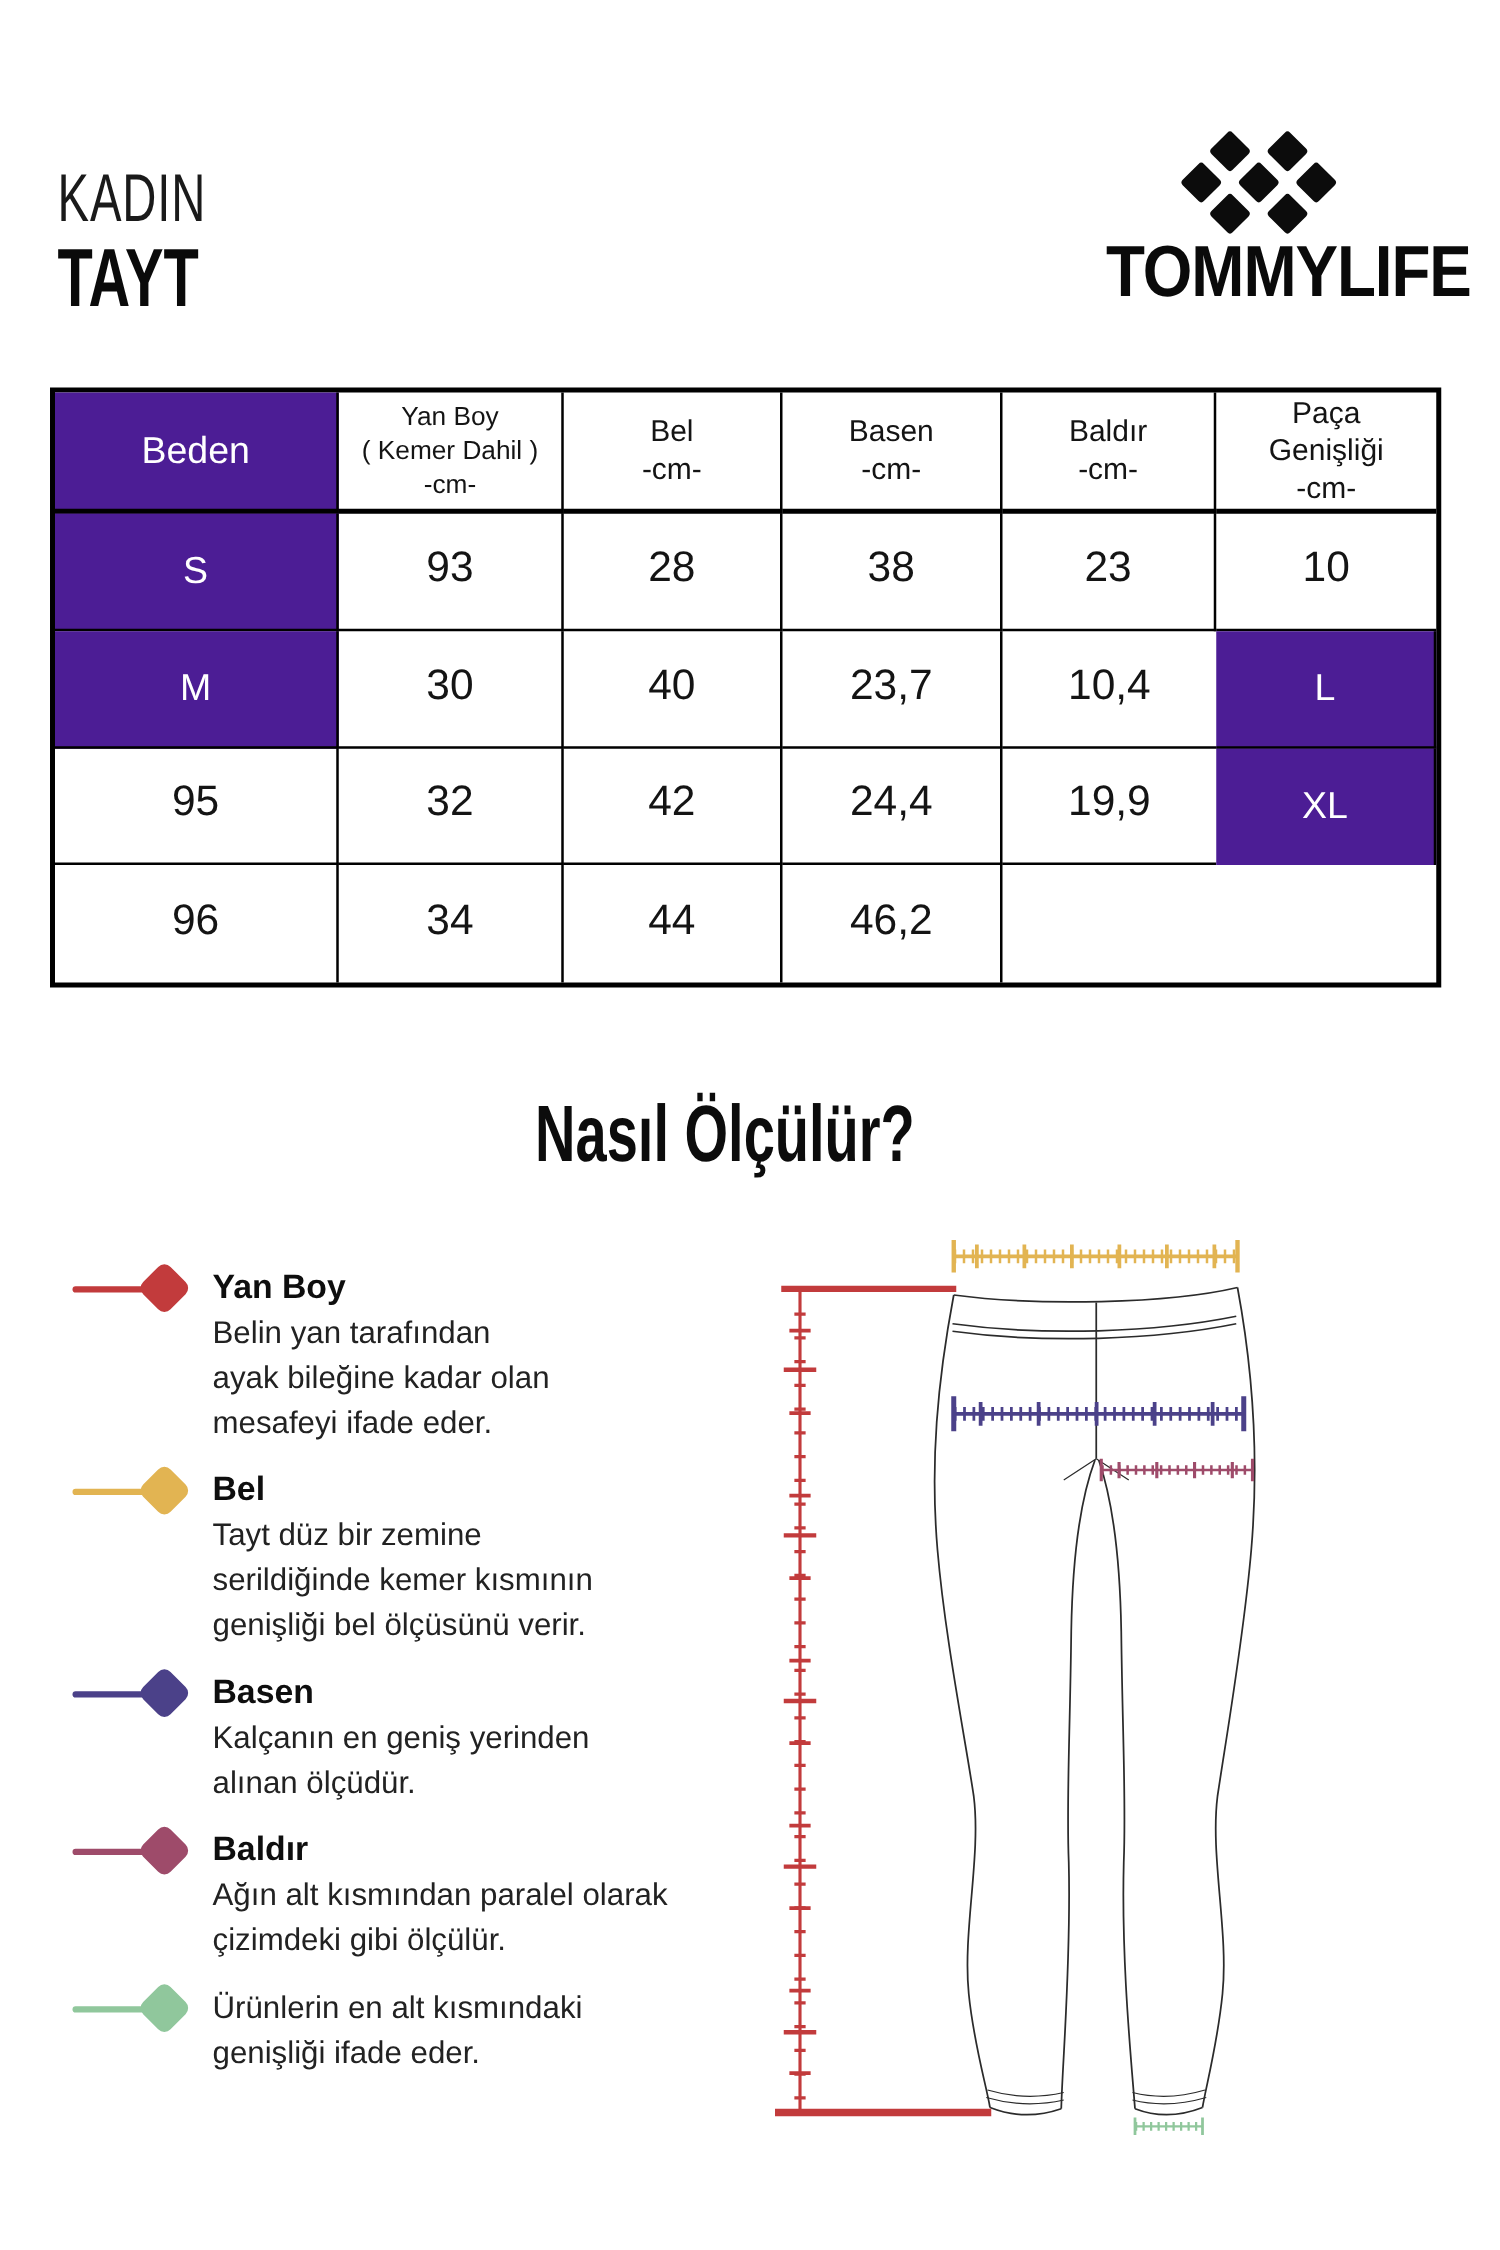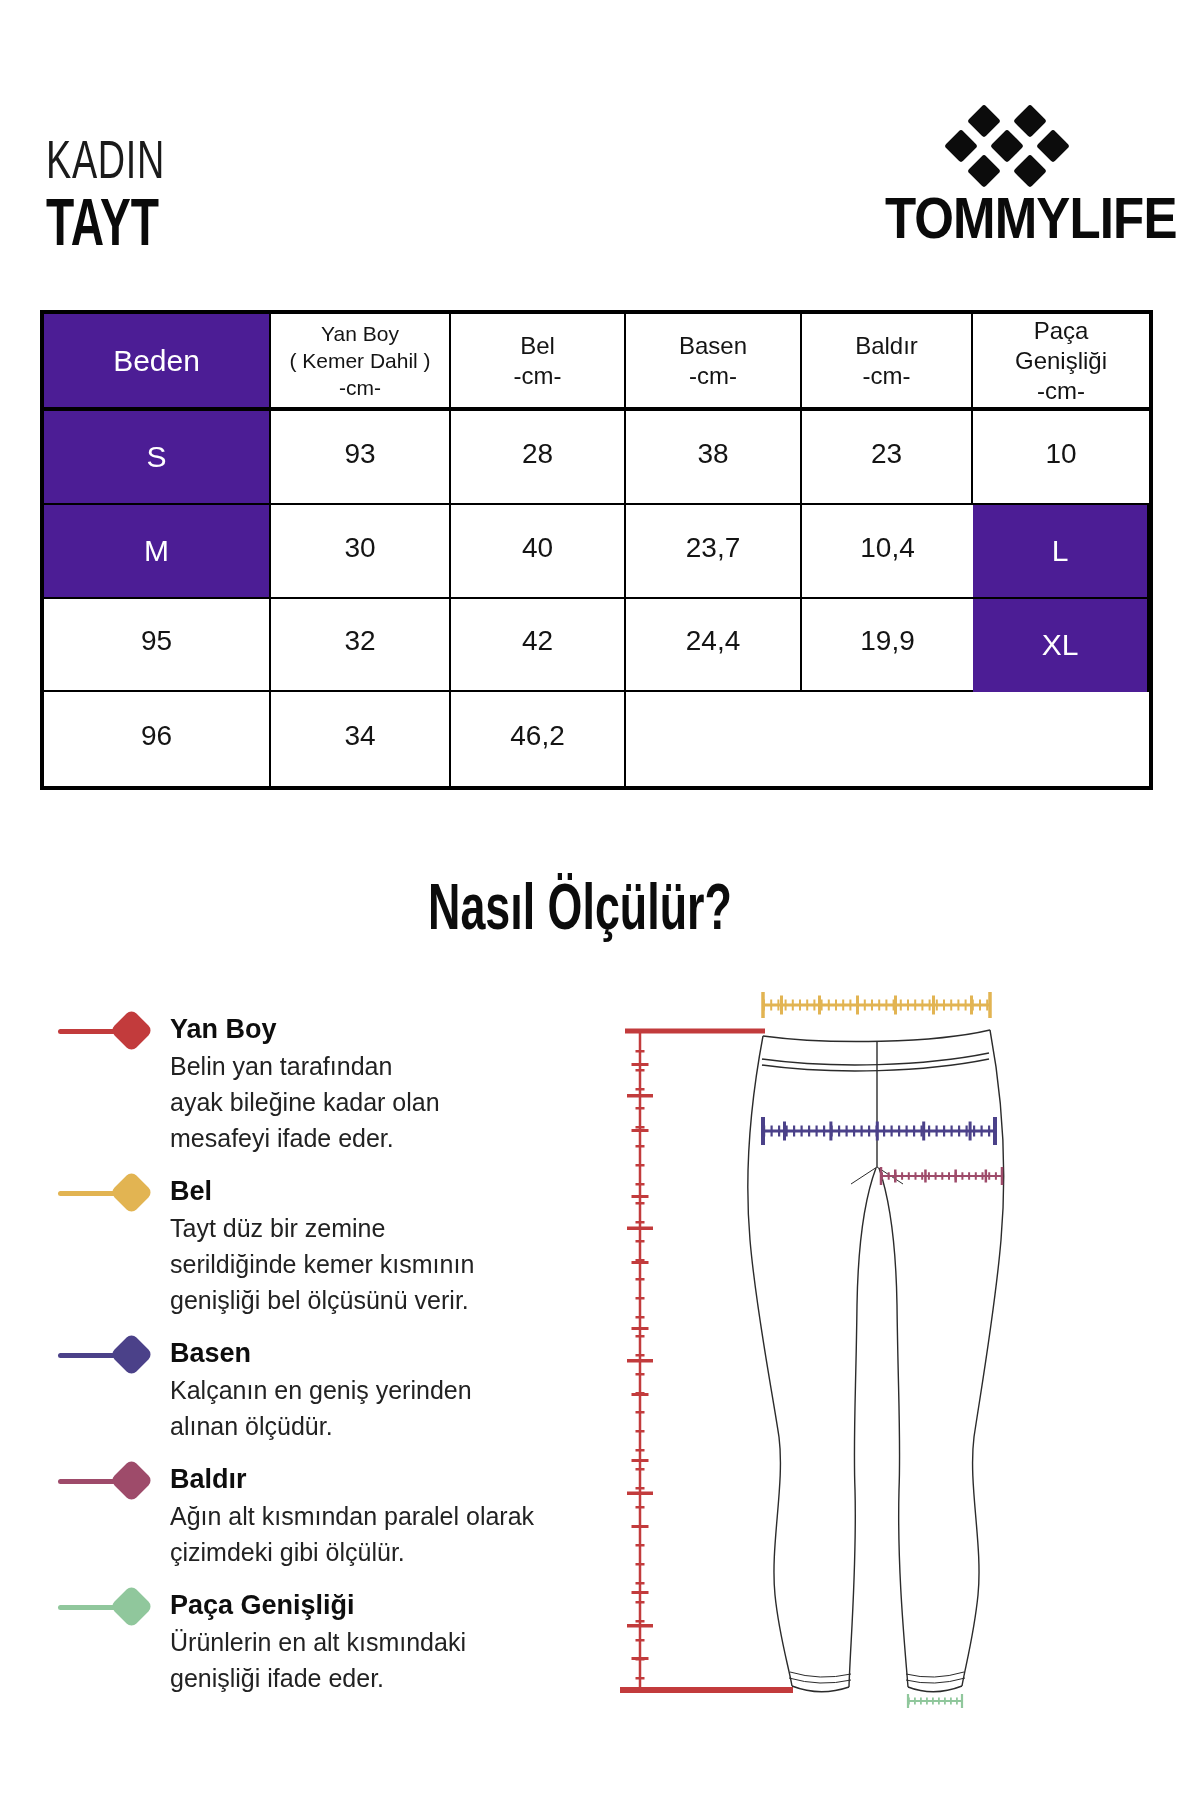--- a/index.html
+++ b/index.html
@@ -34,21 +34,21 @@
     border-right:2.5px solid #000;border-bottom:2.5px solid #000;
     font-size:24px;color:#141414;white-space:pre-line;line-height:30px;
   }
   .cell.last-col{border-right:none;}
   .cell.last-row{border-bottom:none;}
   .cell.hdr{border-bottom:4px solid #000;font-weight:500;}
   .cell.hdr-small{font-size:21px;line-height:27px;}
   .cell.dark{background:#4c1d95;color:#fff;}
   .cell.corner{font-size:30px;}
   .cell.size-letter{font-size:30px;}
-  .cell.value{font-size:28px;padding-bottom:6px;}
+  .cell.value{font-size:34px;padding-bottom:6px;}
   
   .measure-title-wrap{position:absolute;left:363px;top:870px;width:430px;text-align:center;}
   .measure-title{
     display:inline-block;font-size:64px;font-weight:700;color:#0c0c0c;
     transform:scaleX(.70);transform-origin:center top;white-space:nowrap;
   }
   .legend{position:absolute;left:58px;top:1012px;width:560px;}
   .legend-item{position:relative;padding-left:112px;margin-bottom:18px;}
   .legend-marker{position:absolute;left:0;top:2px;width:96px;height:34px;}
   .legend-line{position:absolute;left:0;top:15px;width:62px;height:5px;border-radius:3px;}
@@ -114,20 +114,21 @@
   <div class="cell dark size-letter">L</div>
   <div class="cell value">95</div>
   <div class="cell value">32</div>
   <div class="cell value">42</div>
   <div class="cell value">24,4</div>
   <div class="cell value last-col">19,9</div>
 
   <div class="cell dark size-letter last-row">XL</div>
   <div class="cell value last-row">96</div>
   <div class="cell value last-row">34</div>
+  <div class="cell value last-row">44</div>
   <div class="cell value last-row">46,2</div>
 </div>
 
 <div class="measure-title-wrap">
   <span class="measure-title">Nasıl Ölçülür?</span>
 </div>
 
 <div class="legend">
 
   <div class="legend-item">
@@ -170,21 +171,20 @@
     <div class="legend-label">Baldır</div>
     <div class="legend-desc">Ağın alt kısmından paralel olarak
 çizimdeki gibi ölçülür.</div>
   </div>
 
   <div class="legend-item">
     <span class="legend-marker">
       <span class="legend-line" style="background-color: rgb(144, 199, 156);"></span>
       <span class="legend-diamond" style="background-color: rgb(144, 199, 156);"></span>
     </span>
-    <div class="legend-label">Paça Genişliği</div>
     <div class="legend-desc">Ürünlerin en alt kısmındaki
 genişliği ifade eder.</div>
   </div>
 </div>
 
 <svg class="diagram-svg" viewBox="540 980 530 780">
 
   <g stroke="#2b2b2b" stroke-width="1.4" fill="none">
     <path d="M763 1036 C830 1045 935 1043 990 1030"></path>
     <path d="M762 1059 C835 1069 925 1066 989 1053"></path>

